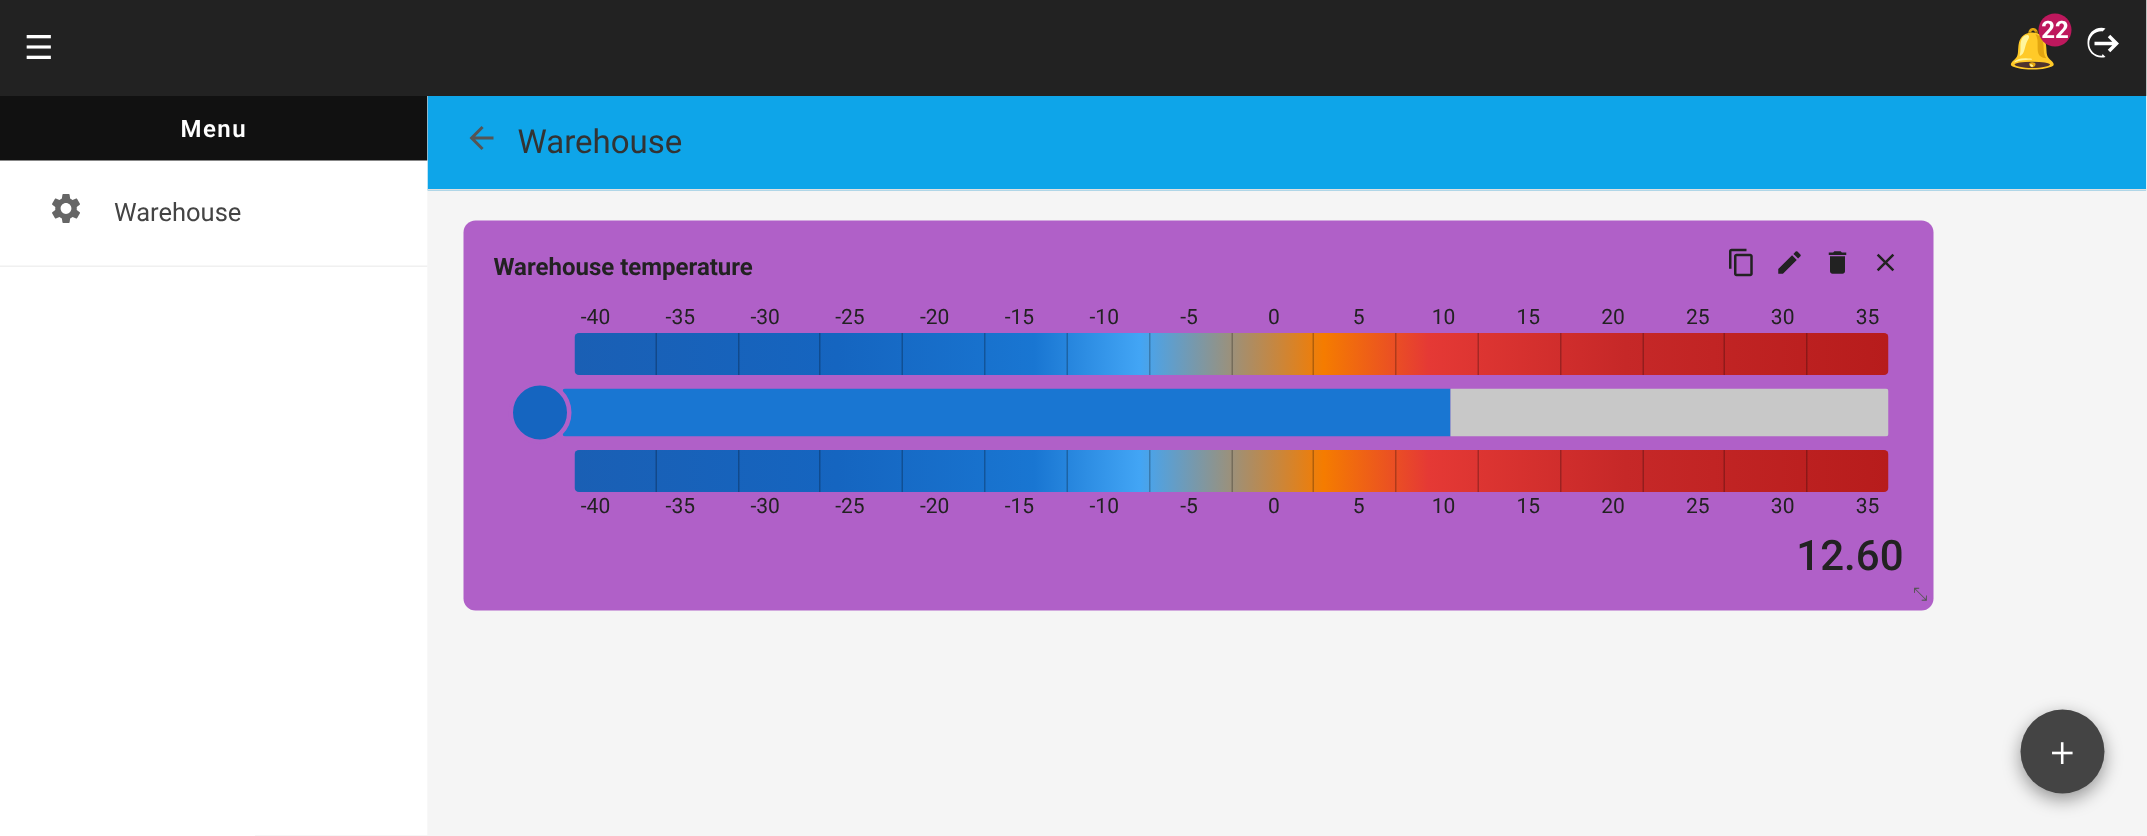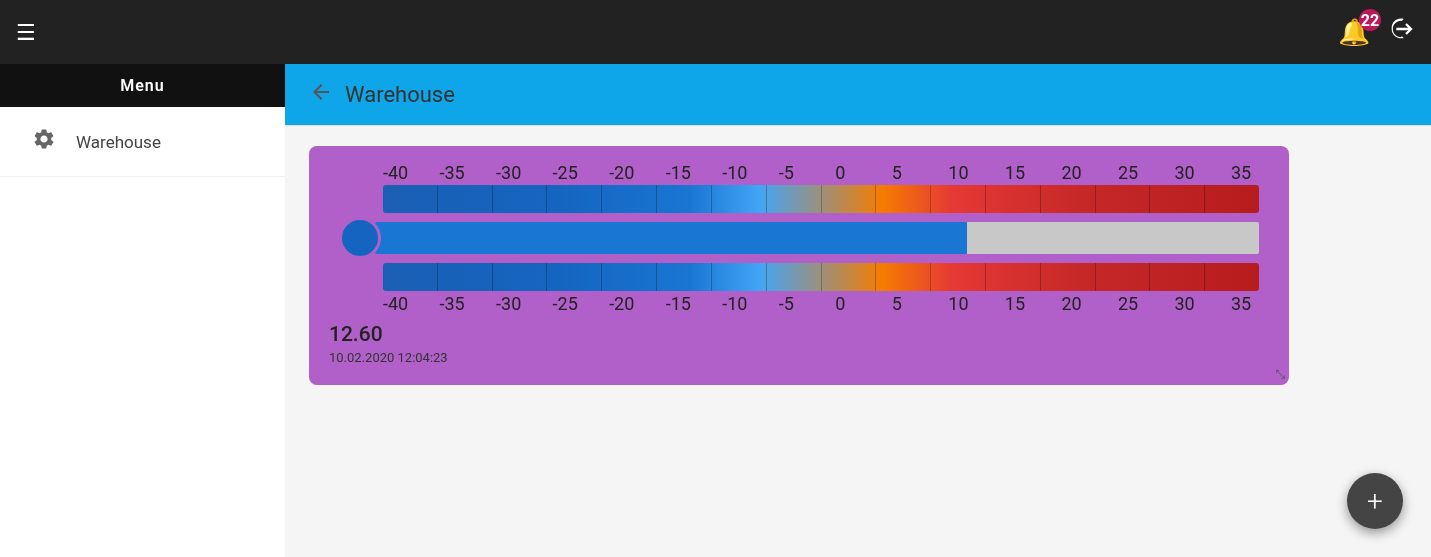--- a/index.html
+++ b/index.html
@@ -179,22 +179,22 @@
     .bar-grey {
       position: absolute;
       top: 0; bottom: 0;
       left: 67%;
       right: 0;
       background: #c8c8c8;
     }
 
     
     .value-display {
-      text-align: left;
-      font-size: 21px;
+      text-align: right;
+      font-size: 28px;
       color: #222;
       font-weight: 500;
       margin-top: 8px;
     }
 
     .timestamp {
       font-size: 13px;
       color: #333;
       margin-top: 4px;
     }
@@ -217,21 +217,21 @@
       height: 56px;
       background: #444;
       border-radius: 50%;
       display: flex;
       align-items: center;
       justify-content: center;
       cursor: pointer;
       box-shadow: 0 4px 12px rgba(0,0,0,0.4);
     }
     .fab-icon { color: #fff; font-size: 28px; font-weight: 300; }
-    .sn { font-size: 18px; color: #222; text-align: left; min-width: 28px; }
+    .sn { font-size: 14px; color: #222; text-align: center; min-width: 28px; }
   </style>
 </head>
 <body>
 
 <div class="topbar">
   <div class="topbar-left">
     <span class="hamburger-icon">☰</span>
   </div>
   <div class="topbar-right">
     <div class="notification-wrapper">
@@ -272,20 +272,45 @@
           <path d="M20 11H7.83l5.59-5.59L12 4l-8 8 8 8 1.41-1.41L7.83 13H20v-2z"></path>
         </svg>
       </span>
       <span class="page-title">Warehouse</span>
     </div>
 
     <div class="widget-area">
 
       <div class="thermo-widget">
 
+        <div class="widget-header">
+          <span class="widget-title">Warehouse temperature</span>
+          <div class="widget-actions">
+            <button class="widget-action-btn">
+              <svg width="20" height="20" viewBox="0 0 24 24" fill="#222">
+                <path d="M16 1H4c-1.1 0-2 .9-2 2v14h2V3h12V1zm3 4H8c-1.1 0-2 .9-2 2v14c0 1.1.9 2 2 2h11c1.1 0 2-.9 2-2V7c0-1.1-.9-2-2-2zm0 16H8V7h11v14z"></path>
+              </svg>
+            </button>
+            <button class="widget-action-btn">
+              <svg width="20" height="20" viewBox="0 0 24 24" fill="#222">
+                <path d="M3 17.25V21h3.75L17.81 9.94l-3.75-3.75L3 17.25zm17.71-10.21c.39-.39.39-1.02 0-1.41l-2.34-2.34a1 1 0 00-1.41 0l-1.83 1.83 3.75 3.75 1.83-1.83z"></path>
+              </svg>
+            </button>
+            <button class="widget-action-btn">
+              <svg width="20" height="20" viewBox="0 0 24 24" fill="#222">
+                <path d="M6 19c0 1.1.9 2 2 2h8c1.1 0 2-.9 2-2V7H6v12zM19 4h-3.5l-1-1h-5l-1 1H5v2h14V4z"></path>
+              </svg>
+            </button>
+            <button class="widget-action-btn">
+              <svg width="20" height="20" viewBox="0 0 24 24" fill="#222">
+                <path d="M19 6.41L17.59 5 12 10.59 6.41 5 5 6.41 10.59 12 5 17.59 6.41 19 12 13.41 17.59 19 19 17.59 13.41 12z"></path>
+              </svg>
+            </button>
+          </div>
+        </div>
 
         <div style="display:flex; padding: 0 10px 2px 54px;">
           <div style="flex:1; display:flex; justify-content:space-between;">
             <span class="sn">-40</span>
             <span class="sn">-35</span>
             <span class="sn">-30</span>
             <span class="sn">-25</span>
             <span class="sn">-20</span>
             <span class="sn">-15</span>
             <span class="sn">-10</span>
@@ -375,21 +400,20 @@
             <span class="sn">15</span>
             <span class="sn">20</span>
             <span class="sn">25</span>
             <span class="sn">30</span>
             <span class="sn">35</span>
           </div>
         </div>
 
         <div class="value-display">12.60</div>
 
-        <div class="timestamp">10.02.2020 12:04:23</div>
 
         <div class="resize-handle">⤡</div>
       </div>
 
     </div>
   </div>
 </div>
 
 <div class="fab">
   <span class="fab-icon">+</span>

